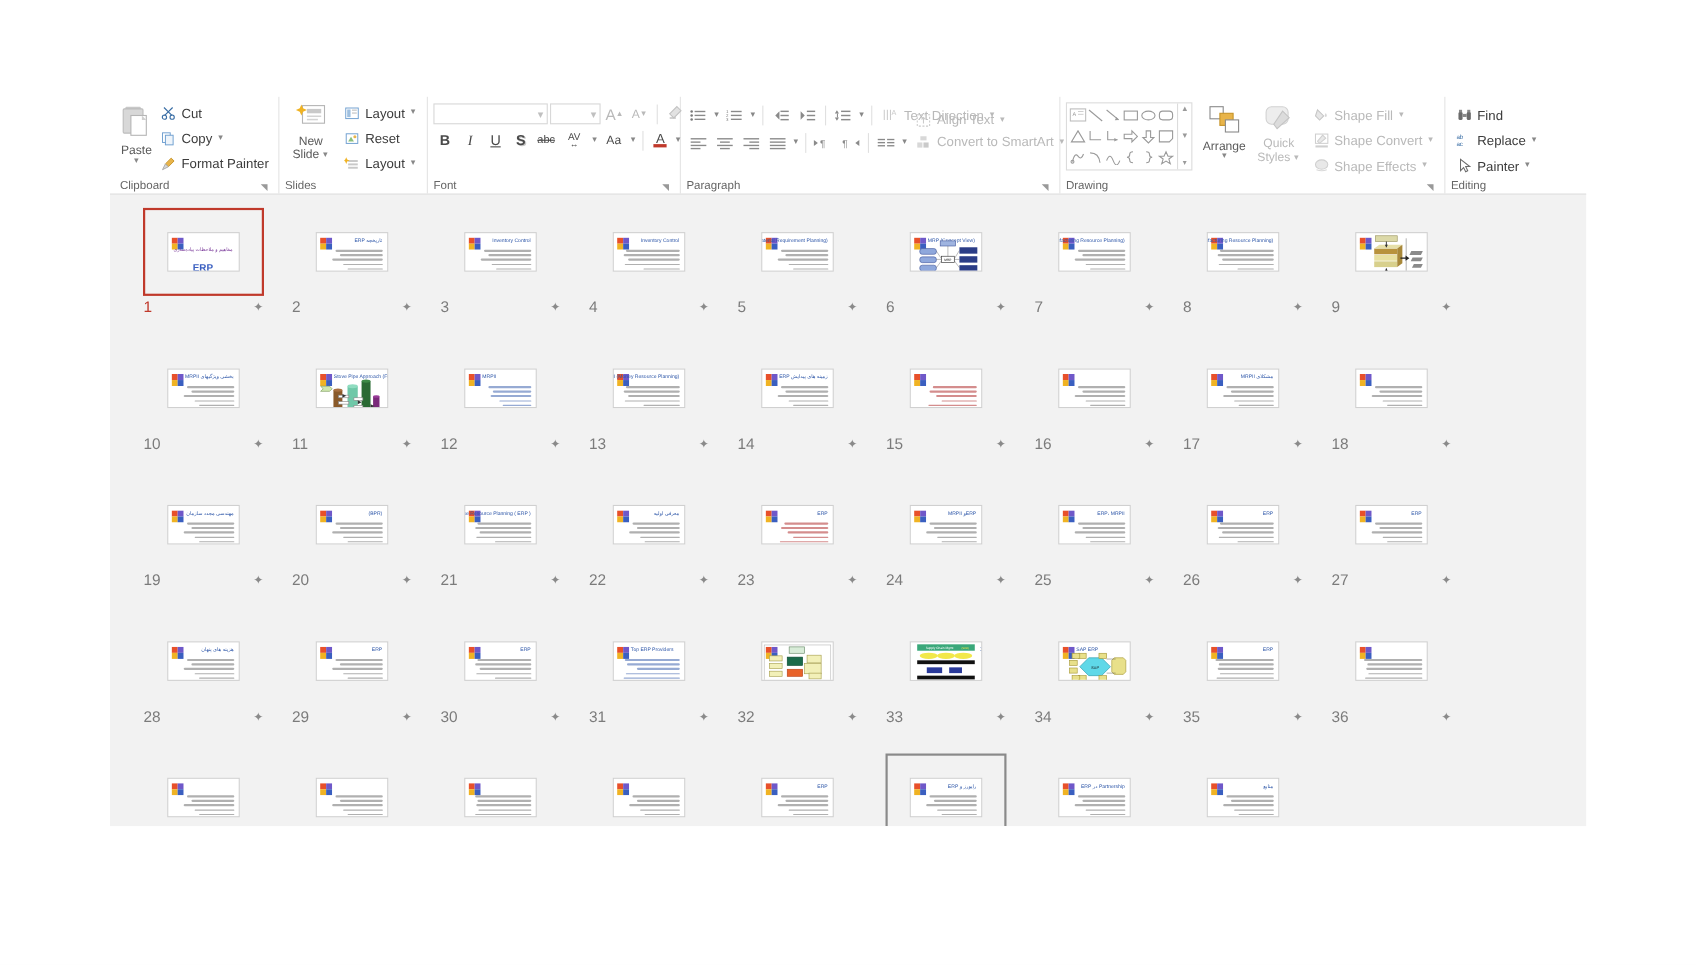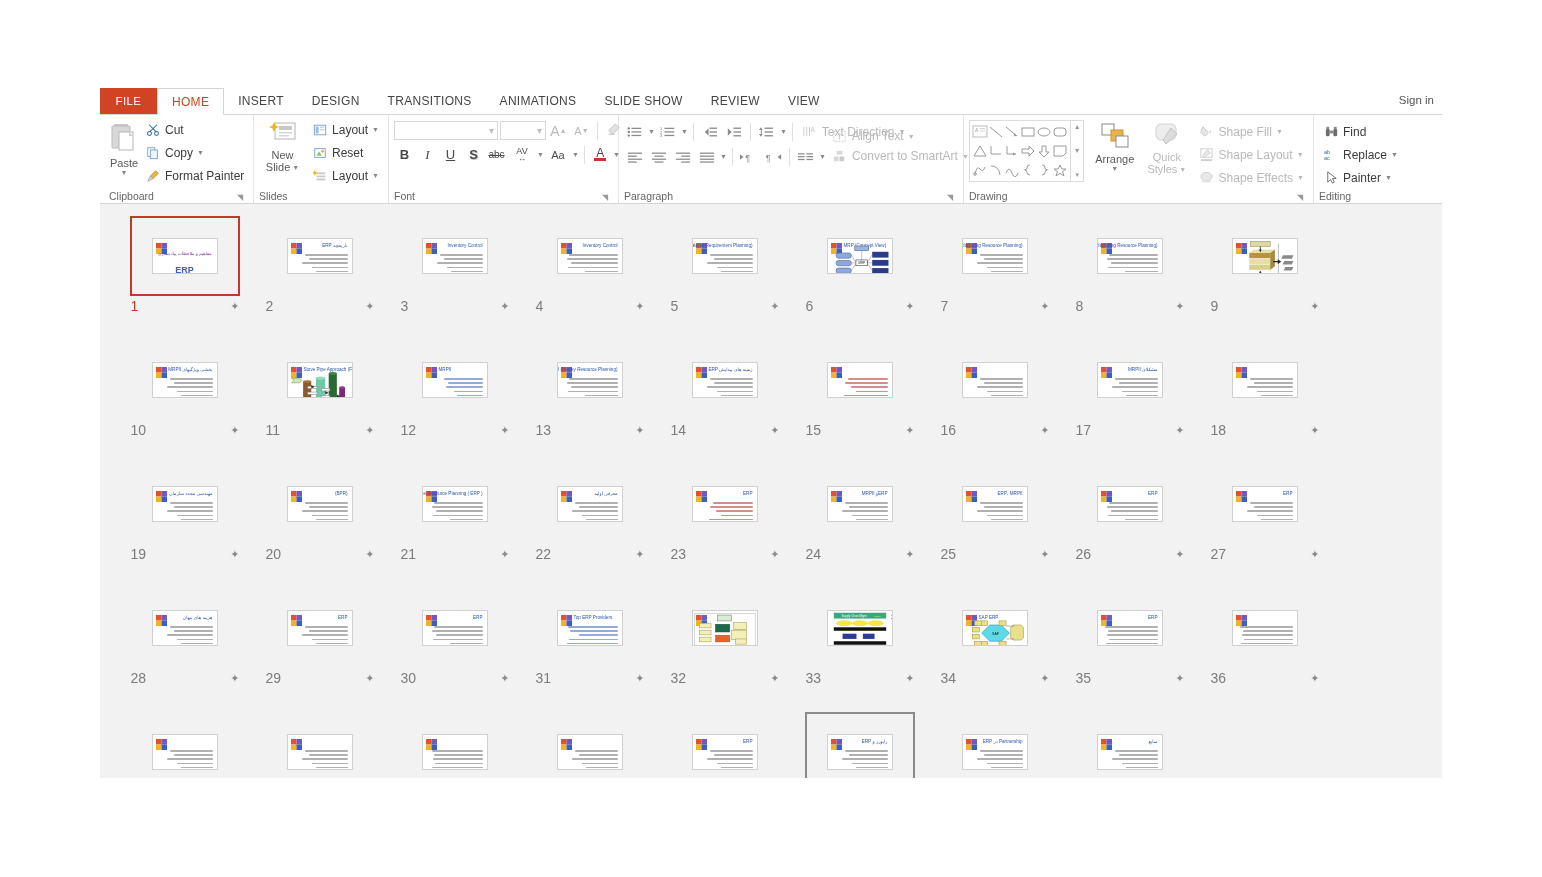--- a/index.html
+++ b/index.html
@@ -214,32 +214,20 @@
     position: absolute; left: 0; right: 5px; top: 12px;
     text-align: right; font-size: 4.4px; color: #7a3a9a;
   }
   .t-art { position: absolute; inset: 0; }
 </style>
 </head>
 <body>
 
 <div id="app">
 
-  <div class="tabstrip">
-    <div class="tab-file">FILE</div>
-    <div class="tab active">HOME</div>
-    <div class="tab">INSERT</div>
-    <div class="tab">DESIGN</div>
-    <div class="tab">TRANSITIONS</div>
-    <div class="tab">ANIMATIONS</div>
-    <div class="tab">SLIDE SHOW</div>
-    <div class="tab">REVIEW</div>
-    <div class="tab">VIEW</div>
-    <div class="signin">Sign in</div>
-  </div>
 
   <div class="ribbon">
 
     <div class="group" style="width:150px">
       <div class="group-body">
         <div class="bigbtn">
           <span class="glyph">
             <svg width="30" height="34" viewBox="0 0 30 34">
               <rect x="5" y="4" width="14" height="4" rx="1" fill="#c8c8c8"></rect>
               <rect x="3" y="6" width="18" height="22" rx="1" fill="#d8d8d8" stroke="#bcbcbc"></rect>
@@ -704,21 +692,21 @@
             <span class="caret dim">▼</span>
           </div>
           <div class="smallbtn dim">
             <span class="ic">
               <svg width="15" height="15" viewBox="0 0 16 16">
                   <rect x="2" y="2" width="12" height="9" fill="none" stroke="#cfcfcf"></rect>
                   <path d="M9 3 L12 6 L6 11 L4 9 Z" fill="#e8e8e8" stroke="#cfcfcf"></path>
                   <rect x="2" y="13" width="12" height="2" fill="#cfcfcf"></rect>
                 </svg>
             </span>
-            <span>Shape Layout</span>
+            <span>Shape Convert</span>
             <span class="caret dim">▼</span>
           </div>
           <div class="smallbtn dim">
             <span class="ic">
               <svg width="15" height="15" viewBox="0 0 16 16">
                   <ellipse cx="8" cy="7" rx="6" ry="4.5" fill="#e8e8e8" stroke="#cfcfcf"></ellipse>
                   <path d="M3 12 q5 2 10 0" stroke="#d8d8d8" fill="none"></path>
                 </svg>
             </span>
             <span>Shape Effects</span>

